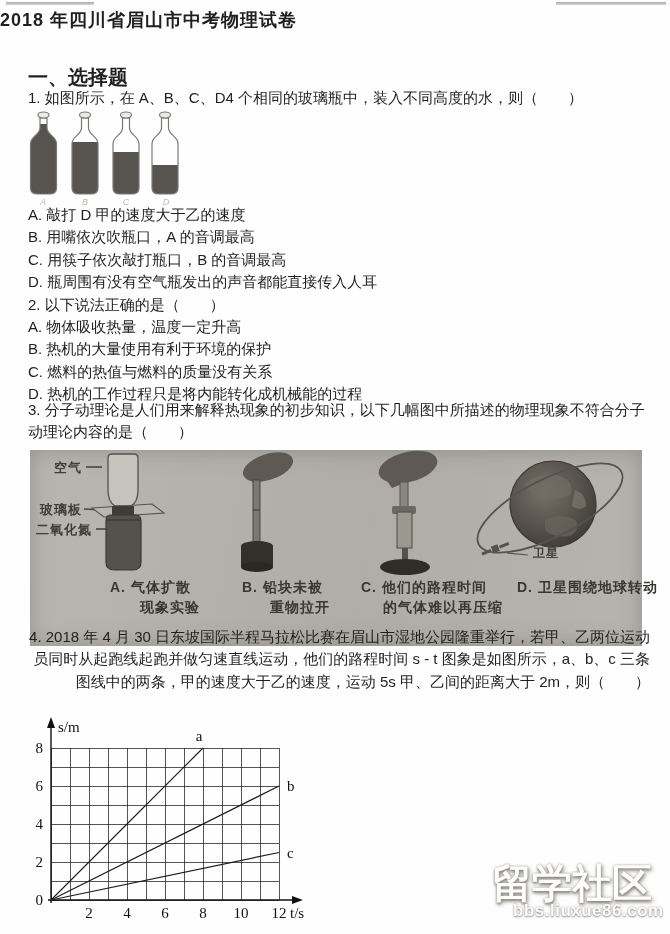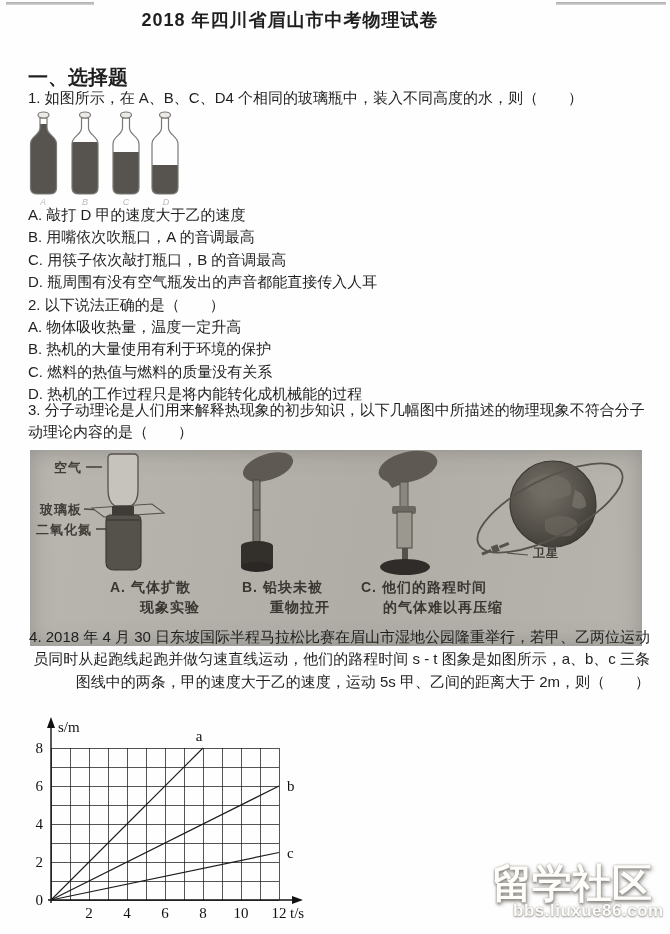--- a/index.html
+++ b/index.html
@@ -1,19 +1,19 @@
 <!DOCTYPE html>
 <html><head>
 <meta charset="utf-8">
 <style>
   html,body{margin:0;padding:0;}
   body{width:670px;height:934px;background:#fefefe;position:relative;overflow:hidden;
        font-family:"Liberation Sans","DejaVu Sans",sans-serif;color:#1f1f1f;}
   .abs{position:absolute;}
-  .title{top:8px;left:0;width:580px;text-align:center;font-size:18px;font-weight:bold;letter-spacing:1px;}
+  .title{top:8px;left:0;width:580px;font-size:18px;font-weight:bold;letter-spacing:1px;}
   .heading{top:64px;left:28px;font-size:20px;font-weight:bold;}
   .stem,.optline{left:28px;width:622px;font-size:15px;line-height:22.4px;}
   .optgroup{left:28px;width:622px;font-size:15px;line-height:22.4px;}
   .artifact{background:linear-gradient(#ababab,#d6d6d6);height:3px;}
   
   .bottles{left:20px;top:108px;}
   
   .strip{left:30px;top:450px;width:612px;height:196px;
          background:linear-gradient(100deg,#b9b6b0,#b0ada7 55%,#b7b4ae);
          box-shadow:inset 0 0 22px rgba(80,78,74,.35);}
@@ -164,20 +164,21 @@
   <div class="flabel" style="left:24px;top:9px;">空气</div>
   <div class="flabel" style="left:10px;top:51px;">玻璃板</div>
   <div class="flabel" style="left:6px;top:71px;">二氧化氮</div>
   <div class="flabel" style="left:503px;top:95px;font-size:12px;">卫星</div>
   <div class="caption" style="left:36px;top:129px;">A. 气体扩散</div>
   <div class="caption" style="left:66px;top:149px;">现象实验</div>
   <div class="caption" style="left:168px;top:129px;">B. 铅块未被</div>
   <div class="caption" style="left:196px;top:149px;">重物拉开</div>
   <div class="caption" style="left:287px;top:129px;">C. 他们的路程时间</div>
   <div class="caption" style="left:309px;top:149px;">的气体难以再压缩</div>
+  <div class="caption" style="left:443px;top:129px;">D. 卫星围绕地球转动</div>
 </div>
 
 <div class="abs stem" style="top:626px;text-align:right;">4. 2018 年 4 月 30 日东坡国际半程马拉松比赛在眉山市湿地公园隆重举行，若甲、乙两位运动员同时从起跑线起跑并做匀速直线运动，他们的路程时间 s - t 图象是如图所示，a、b、c 三条图线中的两条，甲的速度大于乙的速度，运动 5s 甲、乙间的距离大于 2m，则（　　）</div>
 
 <svg class="abs chart" width="344" height="222" viewBox="0 0 344 222">
     <line x1="27" y1="188" x2="27" y2="36" class="grid"></line>
     <line x1="46" y1="188" x2="46" y2="36" class="grid"></line>
     <line x1="65" y1="188" x2="65" y2="36" class="grid"></line>
     <line x1="84" y1="188" x2="84" y2="36" class="grid"></line>
     <line x1="103" y1="188" x2="103" y2="36" class="grid"></line>

